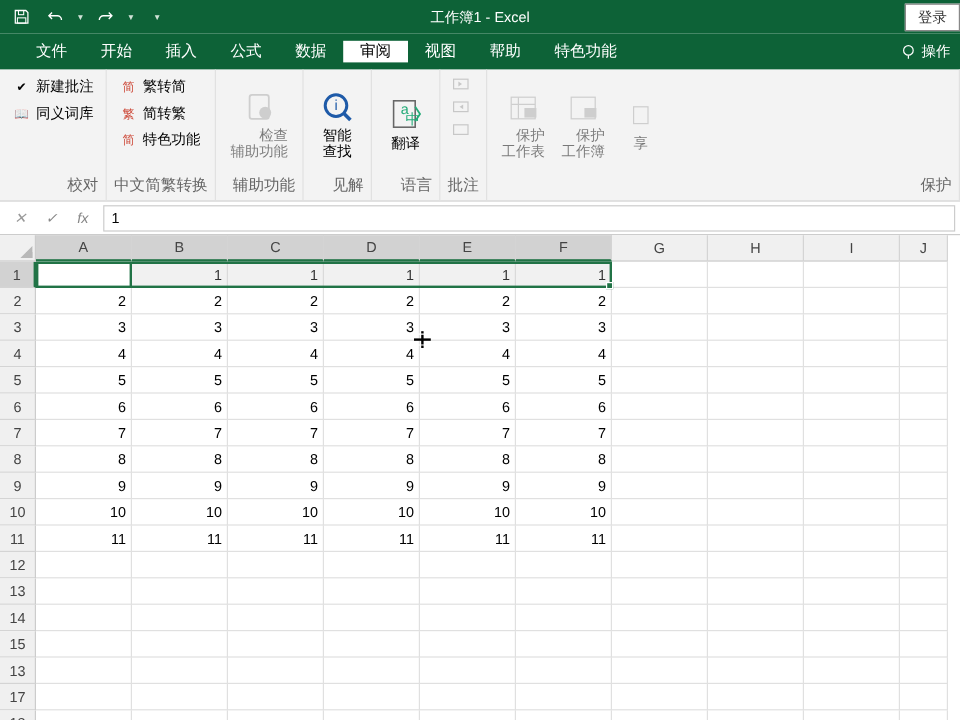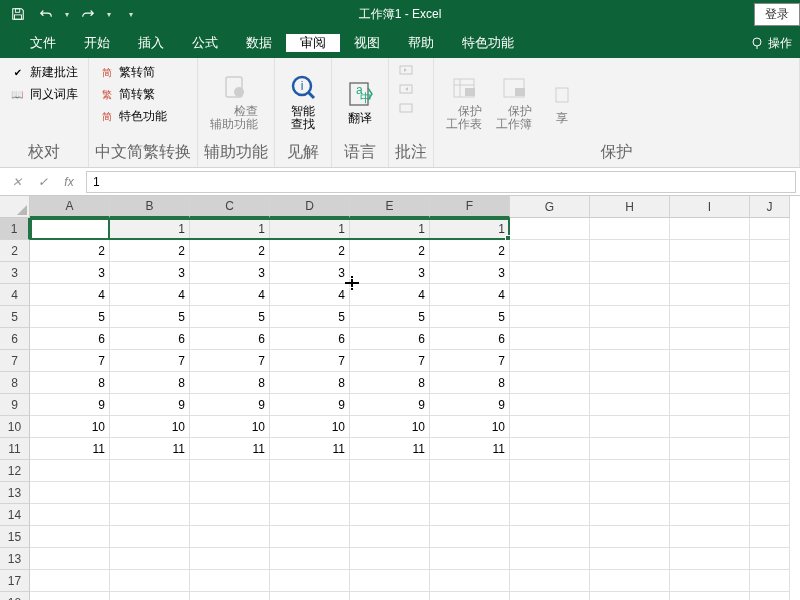--- a/index.html
+++ b/index.html
@@ -11,21 +11,21 @@
 .qat-drop{width:10px;display:flex;align-items:center;justify-content:center;cursor:pointer;font-size:8px;color:#cfe2d6}
 .title-text{position:absolute;left:50%;transform:translateX(-50%);color:#fff;font-size:12px}
 .login-btn{margin-left:auto;background:#fff;color:#333;padding:2px 10px;border:1px solid #888;cursor:pointer;font-size:12px}
 .ribbon-tabs{height:30px;background:#0d6237;display:flex;align-items:center;padding-left:16px;color:#fff}
 .tab{padding:0 14px;display:flex;align-items:center;cursor:pointer;font-size:13px}
 .tab.active{background:#fff;color:#000000}
 .tab.help{margin-left:auto;display:flex;align-items:center;gap:4px;padding-right:8px}
 .ribbon{height:110px;background:#f3f3f3;border-bottom:1px solid #d4d4d4;display:flex}
 .group{display:flex;flex-direction:column;border-right:1px solid #e1e1e1;padding:4px 6px 2px}
 .group-body{flex:1;display:flex;gap:2px}
-.group-label{text-align:center;color:#666;font-size:16px;padding:2px 0}
+.group-label{text-align:right;color:#666;font-size:13px;padding:2px 0}
 .btn-col{display:flex;flex-direction:column;gap:1px}
 .small-btn{display:flex;align-items:center;gap:4px;padding:2px 4px;cursor:pointer;white-space:nowrap}
 .small-ico{width:16px;height:16px;display:inline-flex;align-items:center;justify-content:center;font-size:10px}
 .big-btn{display:flex;flex-direction:column;align-items:center;justify-content:center;padding:2px 6px;cursor:pointer;min-width:44px;gap:2px}
 .big-btn.disabled{opacity:.5;cursor:default}
 .big-ico{width:32px;height:32px;display:flex;align-items:center;justify-content:center}
 .big-btn .lbl{font-size:12px;text-align:right;line-height:13px}
 .namebox-row{height:28px;display:flex;align-items:center;border-bottom:1px solid #ccc}
 .namebox{width:110px;height:22px;border:1px solid #ccc;margin:0 4px;padding:0 6px;display:flex;align-items:center;justify-content:space-between;background:#fff}
 .nb-drop{font-size:8px;color:#888;cursor:pointer}

